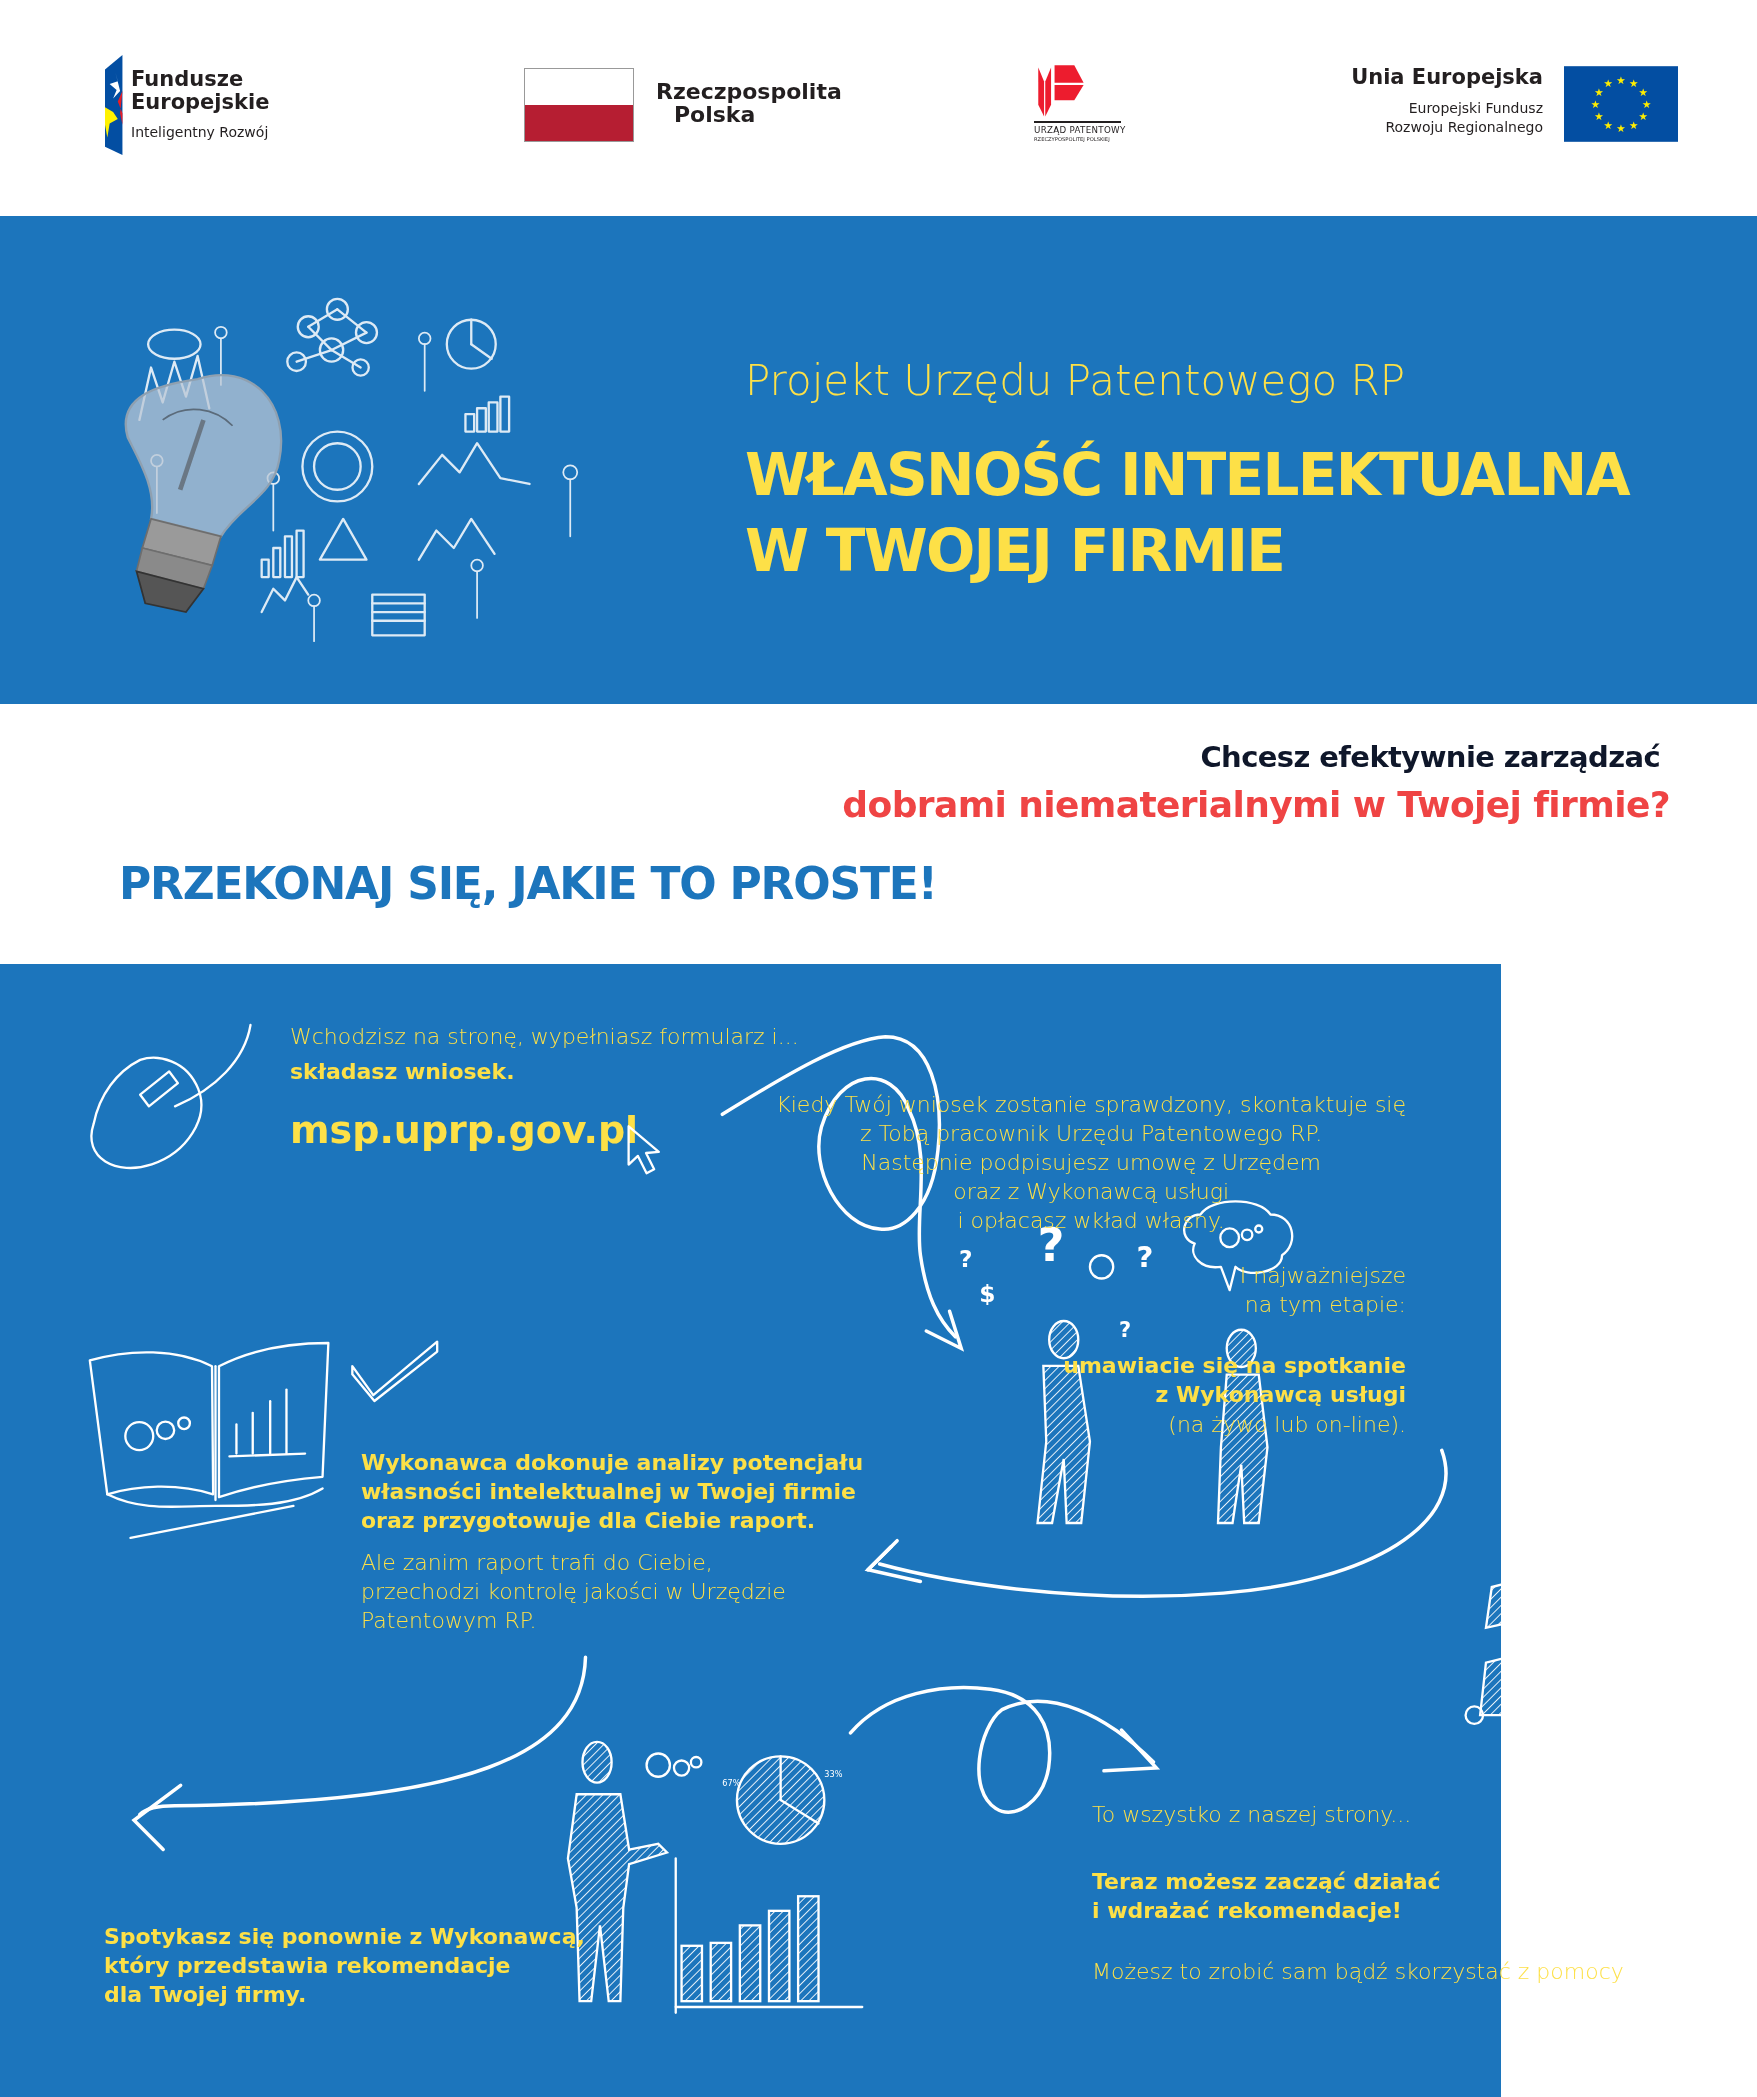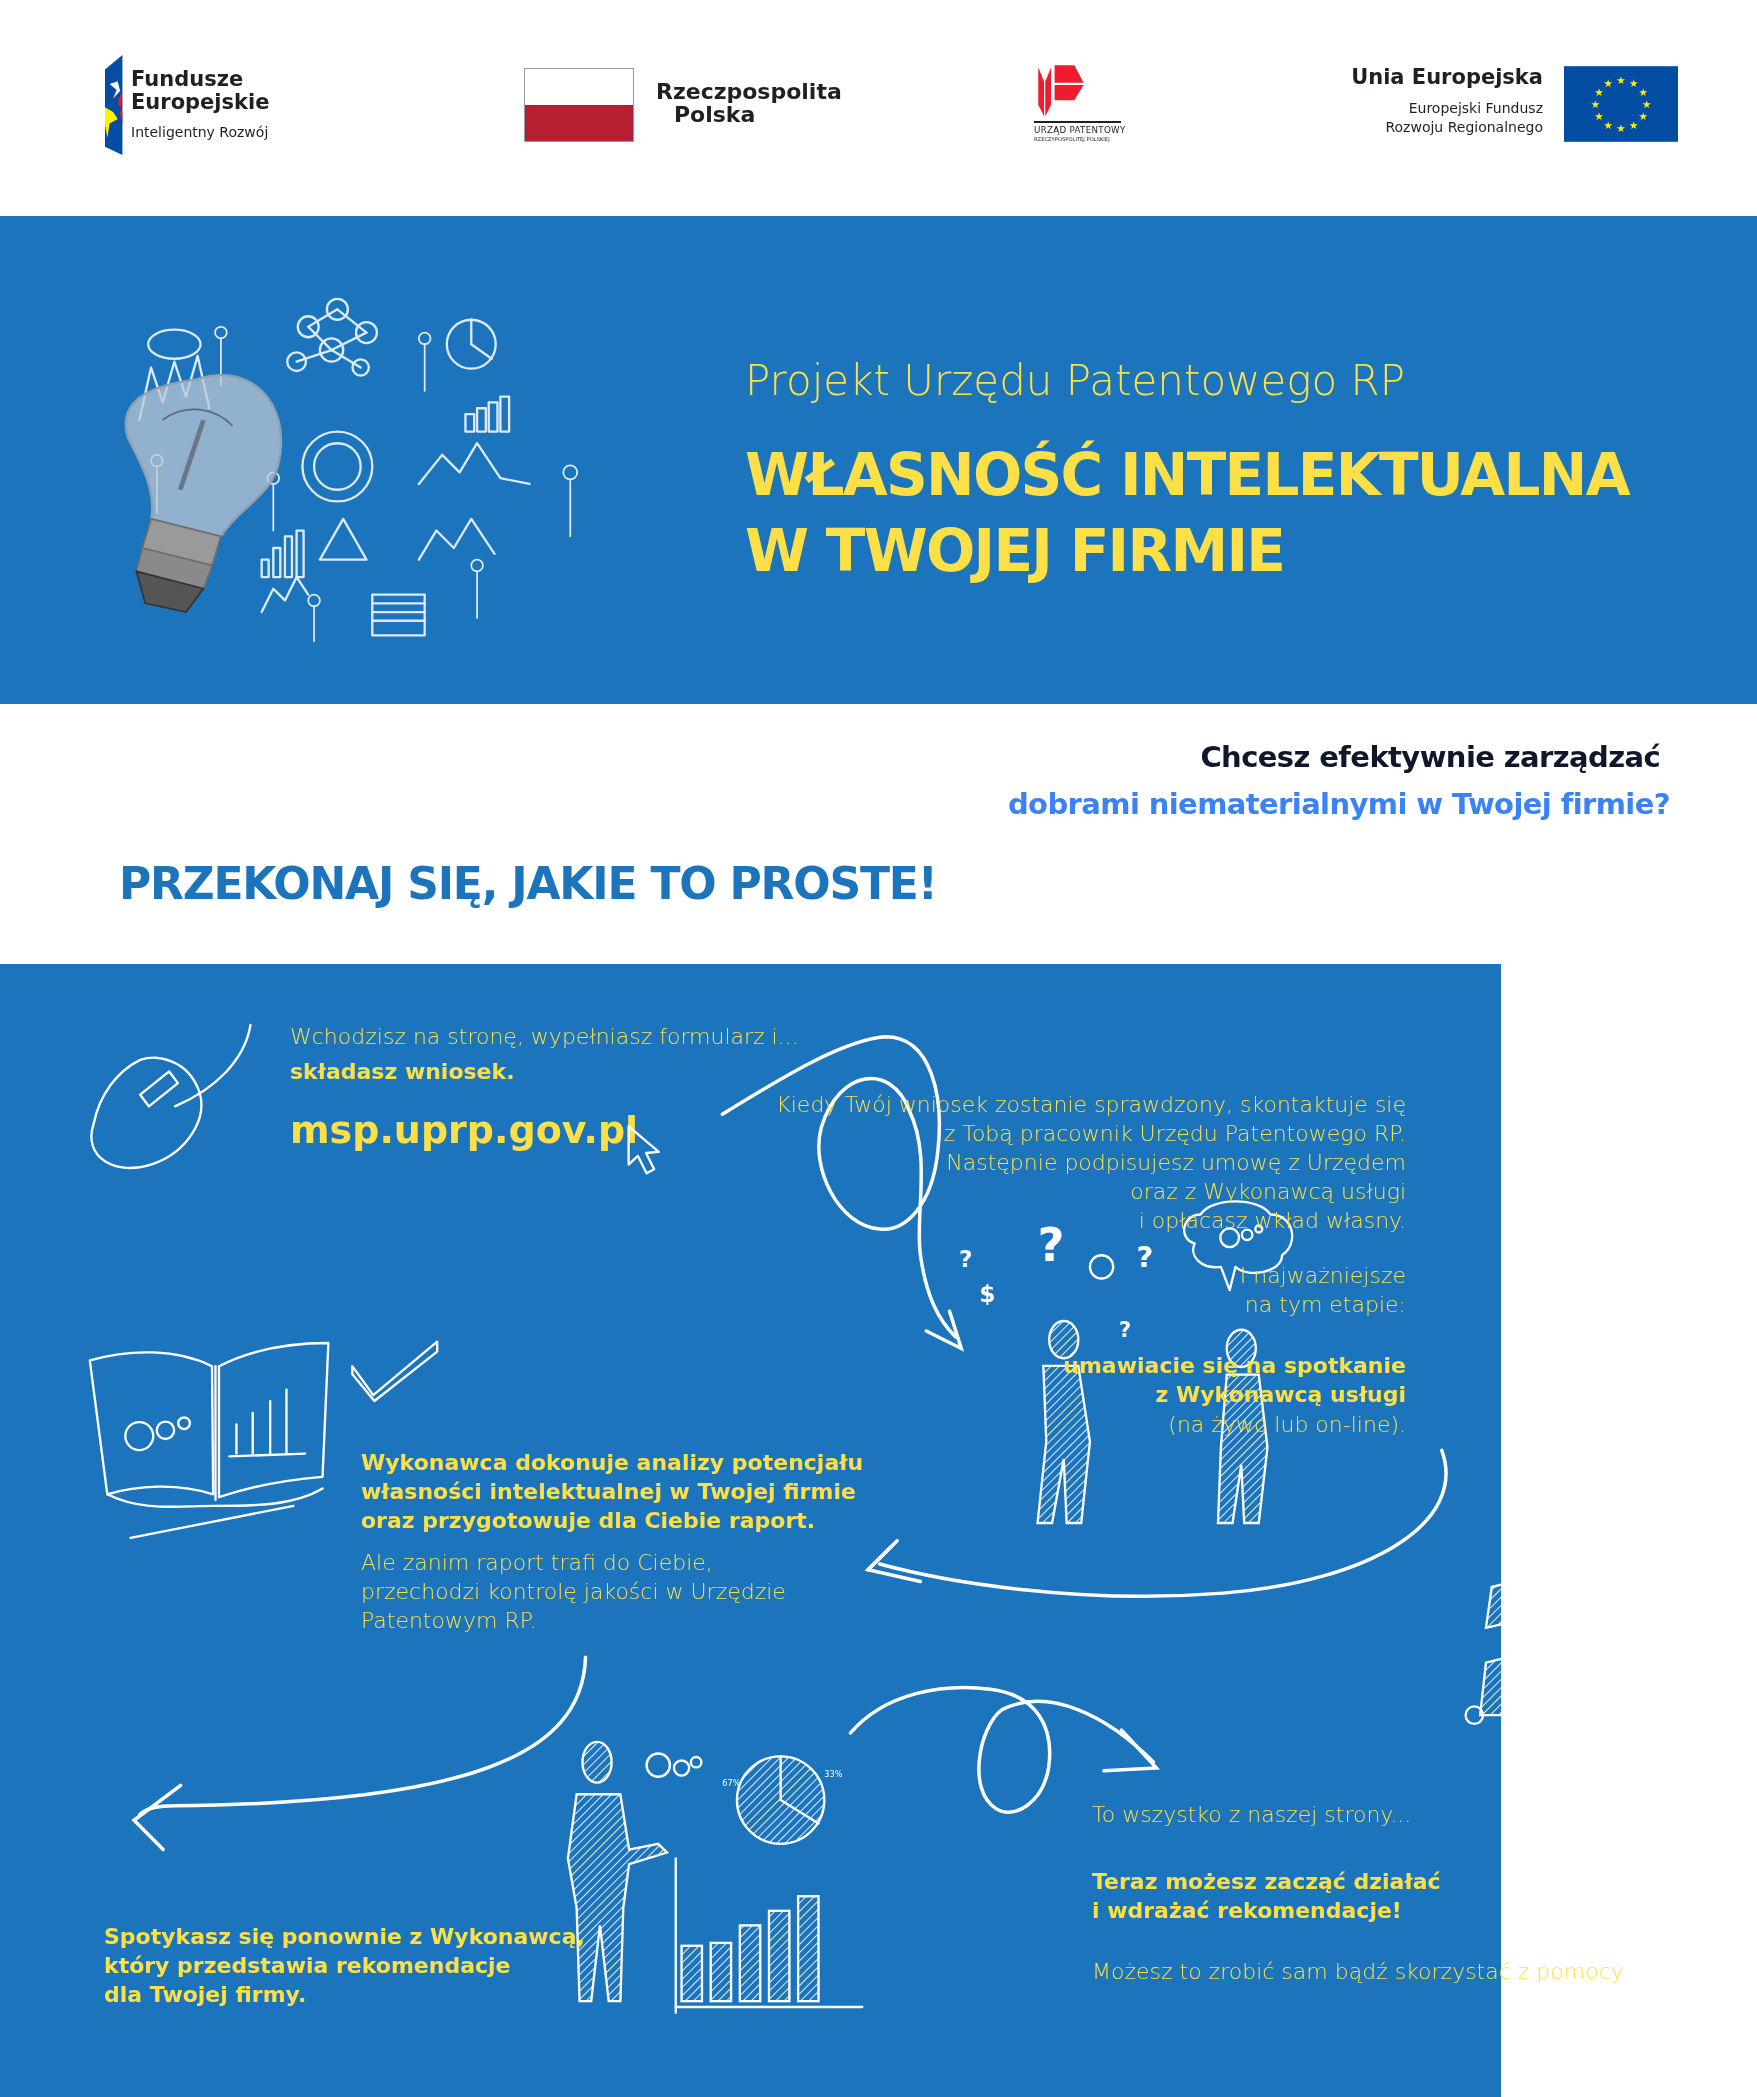--- a/index.html
+++ b/index.html
@@ -159,21 +159,21 @@
     </g>
   </svg>
 
   <div class="abs w thin" style="left:745px;top:140px;font-size:42px;line-height:50px;white-space:nowrap;">Projekt Urzędu Patentowego RP</div>
   <div class="abs w bold" style="left:745px;top:227px;font-size:58px;line-height:65px;white-space:nowrap;letter-spacing:-1.7px;">WŁASNOŚĆ INTELEKTUALNA</div>
   <div class="abs w bold" style="left:745px;top:303px;font-size:58px;line-height:65px;white-space:nowrap;letter-spacing:-1.7px;">W TWOJEJ FIRMIE</div>
 </div>
 
 <div class="abs" style="left:0;top:704px;width:1757px;height:260px;background:#fff;">
   <div class="abs rtxt bold" style="right:97px;top:35px;font-size:29px;line-height:37px;color:#0f172a;white-space:nowrap;letter-spacing:-0.6px;">Chcesz efektywnie zarządzać</div>
-  <div class="abs rtxt bold" style="right:87px;top:82px;font-size:29px;line-height:37px;color:#3b82f6;white-space:nowrap;letter-spacing:-0.6px;">dobrami niematerialnymi w Twojej firmie?</div>
+  <div class="abs rtxt bold" style="right:87px;top:82px;font-size:36px;line-height:37px;color:#ef4444;white-space:nowrap;letter-spacing:-0.6px;">dobrami niematerialnymi w Twojej firmie?</div>
   <div class="abs bold" style="left:119px;top:153px;font-size:44px;line-height:54px;color:#1c75bc;white-space:nowrap;letter-spacing:-1.2px;">PRZEKONAJ SIĘ, JAKIE TO PROSTE!</div>
 </div>
 
 <div class="abs blue" style="left:0;top:964px;width:1501px;height:1133px;">
 
   <svg style="left:0;top:0" width="1757" height="1133" viewBox="0 0 3016 1945">
 
     <path class="line" d="M1240,258 C1350,190 1450,130 1520,125 C1600,125 1620,230 1610,320 C1600,420 1550,460 1510,455 C1440,450 1390,350 1410,280 C1440,180 1530,170 1560,250 C1600,330 1570,430 1580,500 C1590,570 1610,610 1640,640"></path>
     <path class="line" d="M1630,596 L1650,660 L1590,630"></path>
 
@@ -215,21 +215,21 @@
     <circle class="sketch" cx="470" cy="70" r="16"></circle>
       <circle class="sketch" cx="500" cy="65" r="9"></circle>
       <circle class="sketch" cx="520" cy="55" r="6"></circle>
 
     <ellipse class="hatch" cx="185" cy="245" rx="25" ry="32"></ellipse>
     <path class="hatch" d="M150,290 L210,290 L230,420 L215,560 L190,560 L185,450 L165,560 L140,560 L155,420 Z"></path>
 
     <ellipse class="hatch" cx="490" cy="260" rx="25" ry="32"></ellipse>
     <path class="hatch" d="M465,305 L520,305 L535,430 L520,560 L495,560 L490,460 L475,560 L450,560 L455,430 Z"></path>
   </svg>
-  <div class="abs w thin rtxt" style="right:95px;top:126px;font-size:22px;line-height:29px;white-space:nowrap;">
+  <div class="abs w thin rtxt" style="right:95px;top:126px;font-size:22px;line-height:29px;white-space:nowrap;text-align:center;">
     <div>Kiedy Twój wniosek zostanie sprawdzony, skontaktuje się</div>
     <div>z Tobą pracownik Urzędu Patentowego RP.</div>
     <div>Następnie podpisujesz umowę z Urzędem</div>
     <div>oraz z Wykonawcą usługi</div>
     <div>i opłacasz wkład własny.</div>
   </div>
   <div class="abs w thin rtxt" style="right:95px;top:297px;font-size:22px;line-height:29px;white-space:nowrap;">
     <div>I najważniejsze</div>
     <div>na tym etapie:</div>
   </div>

